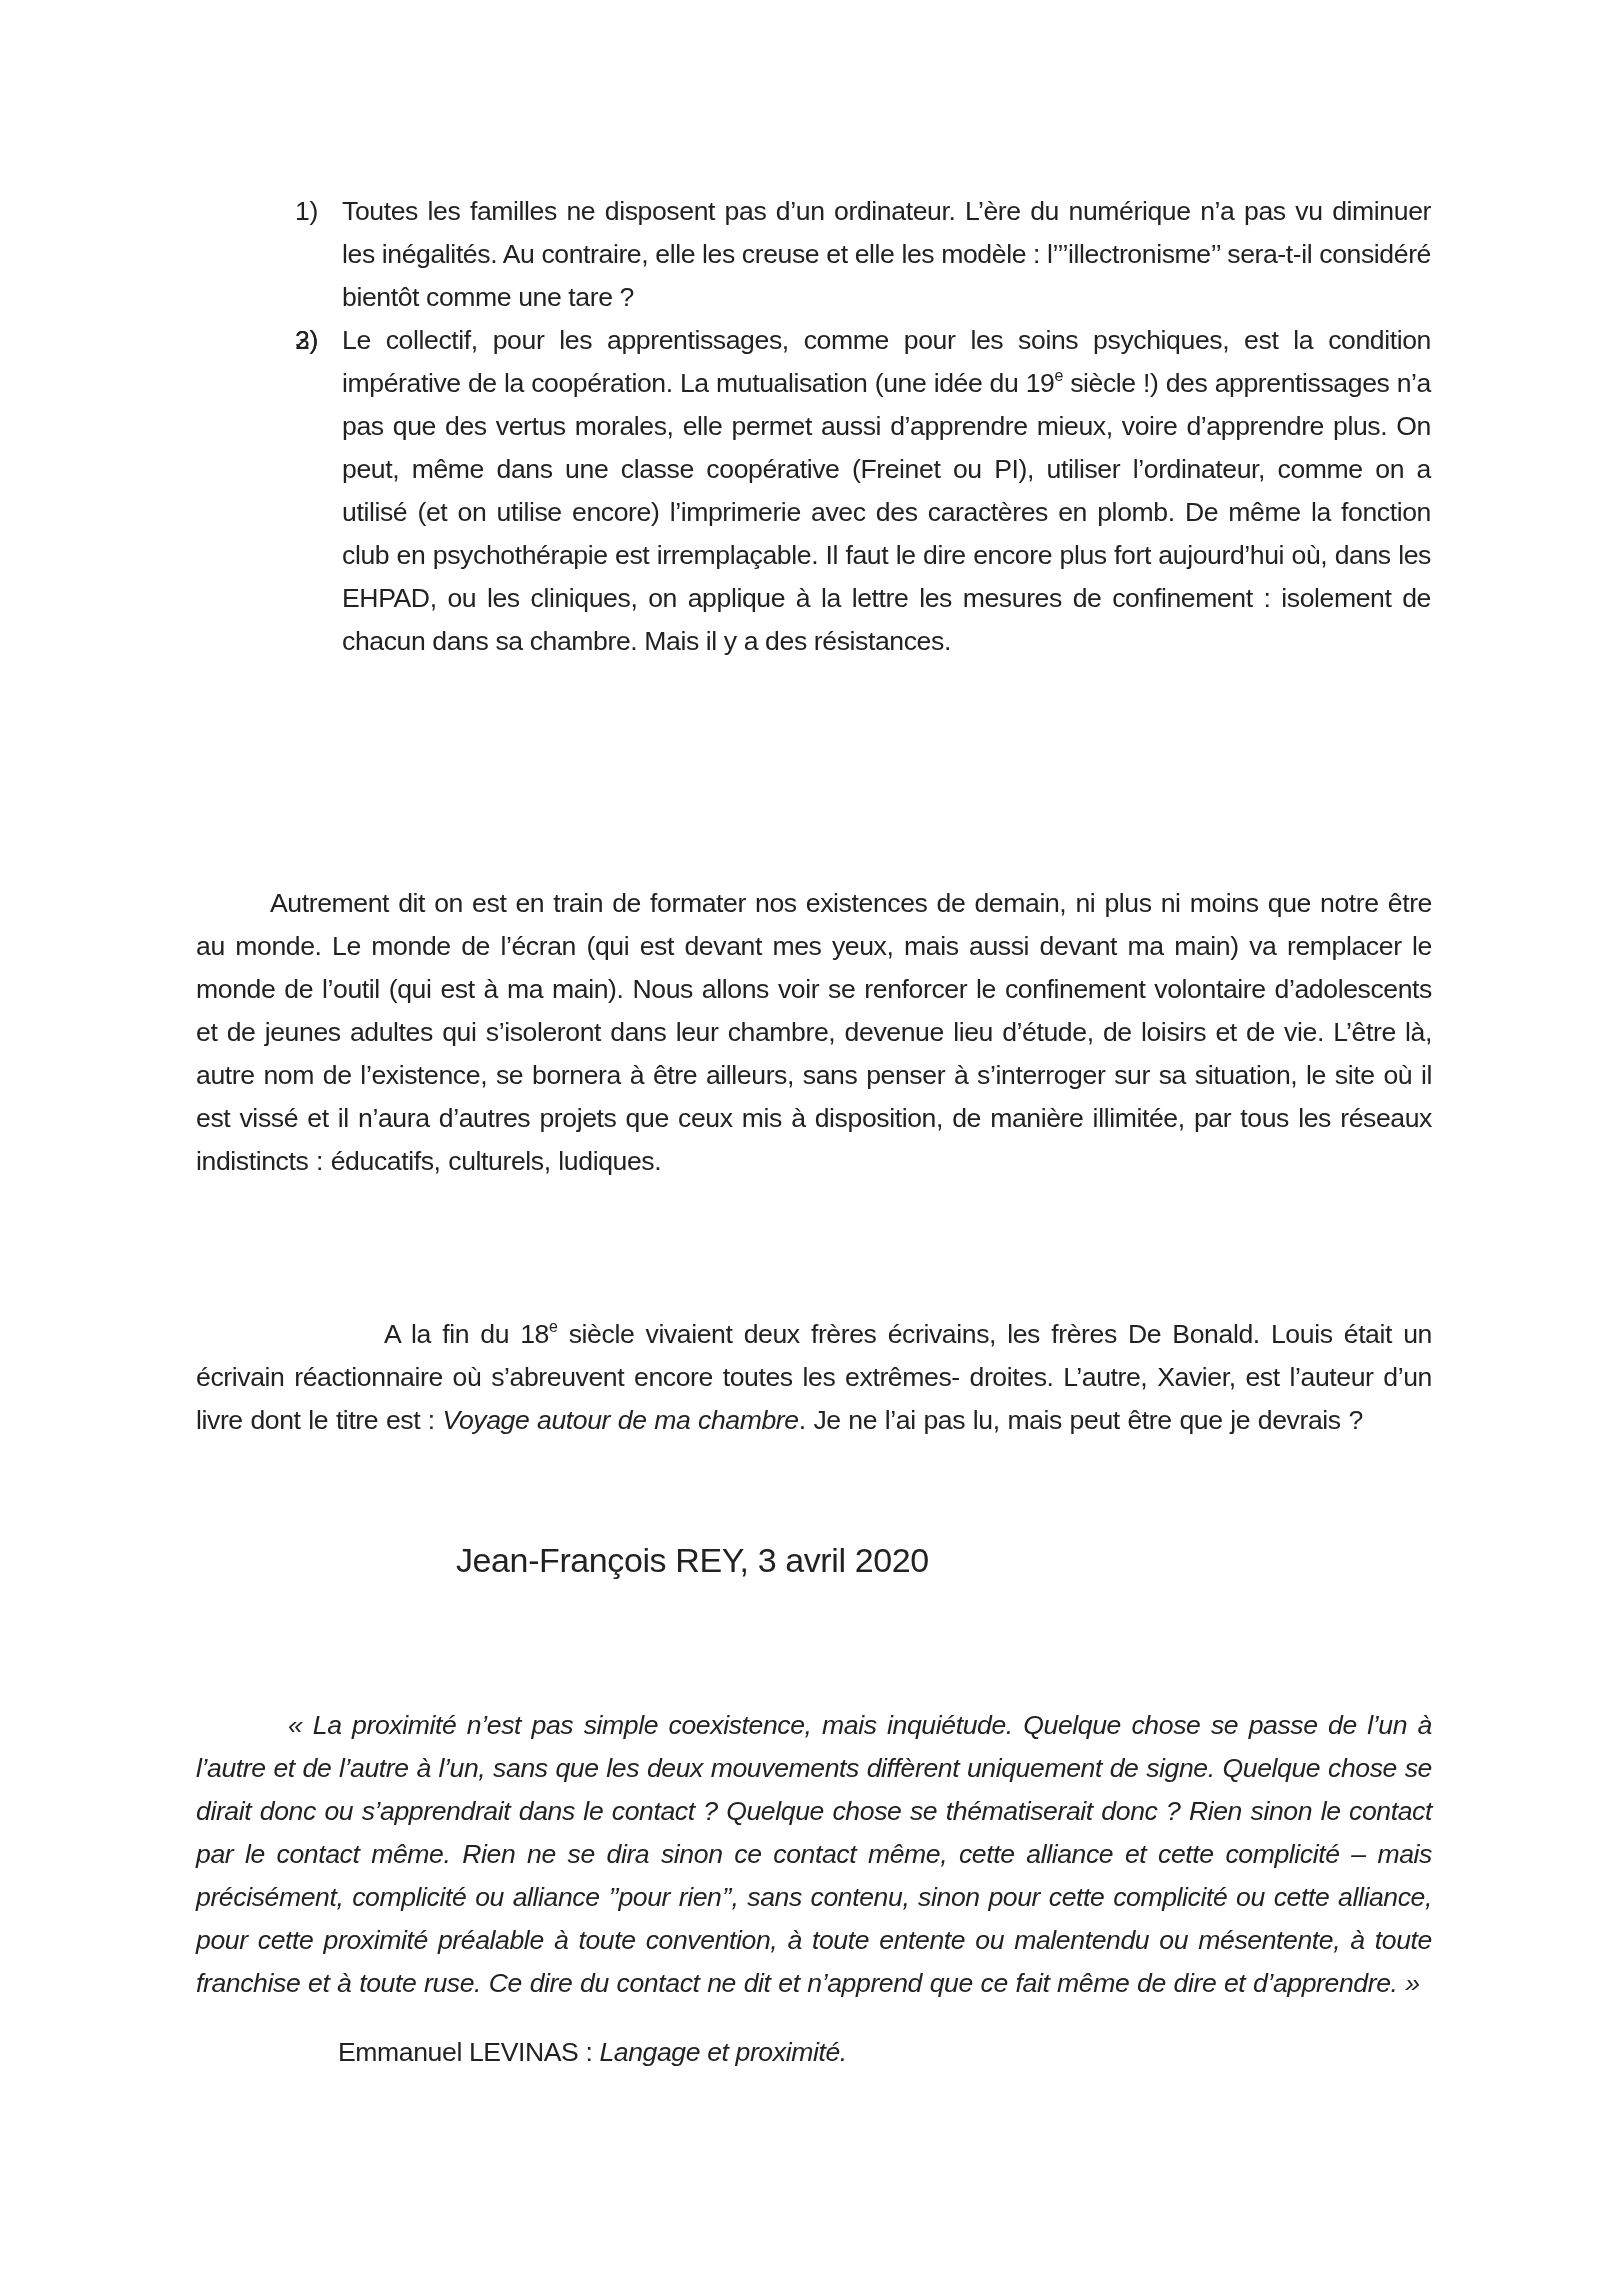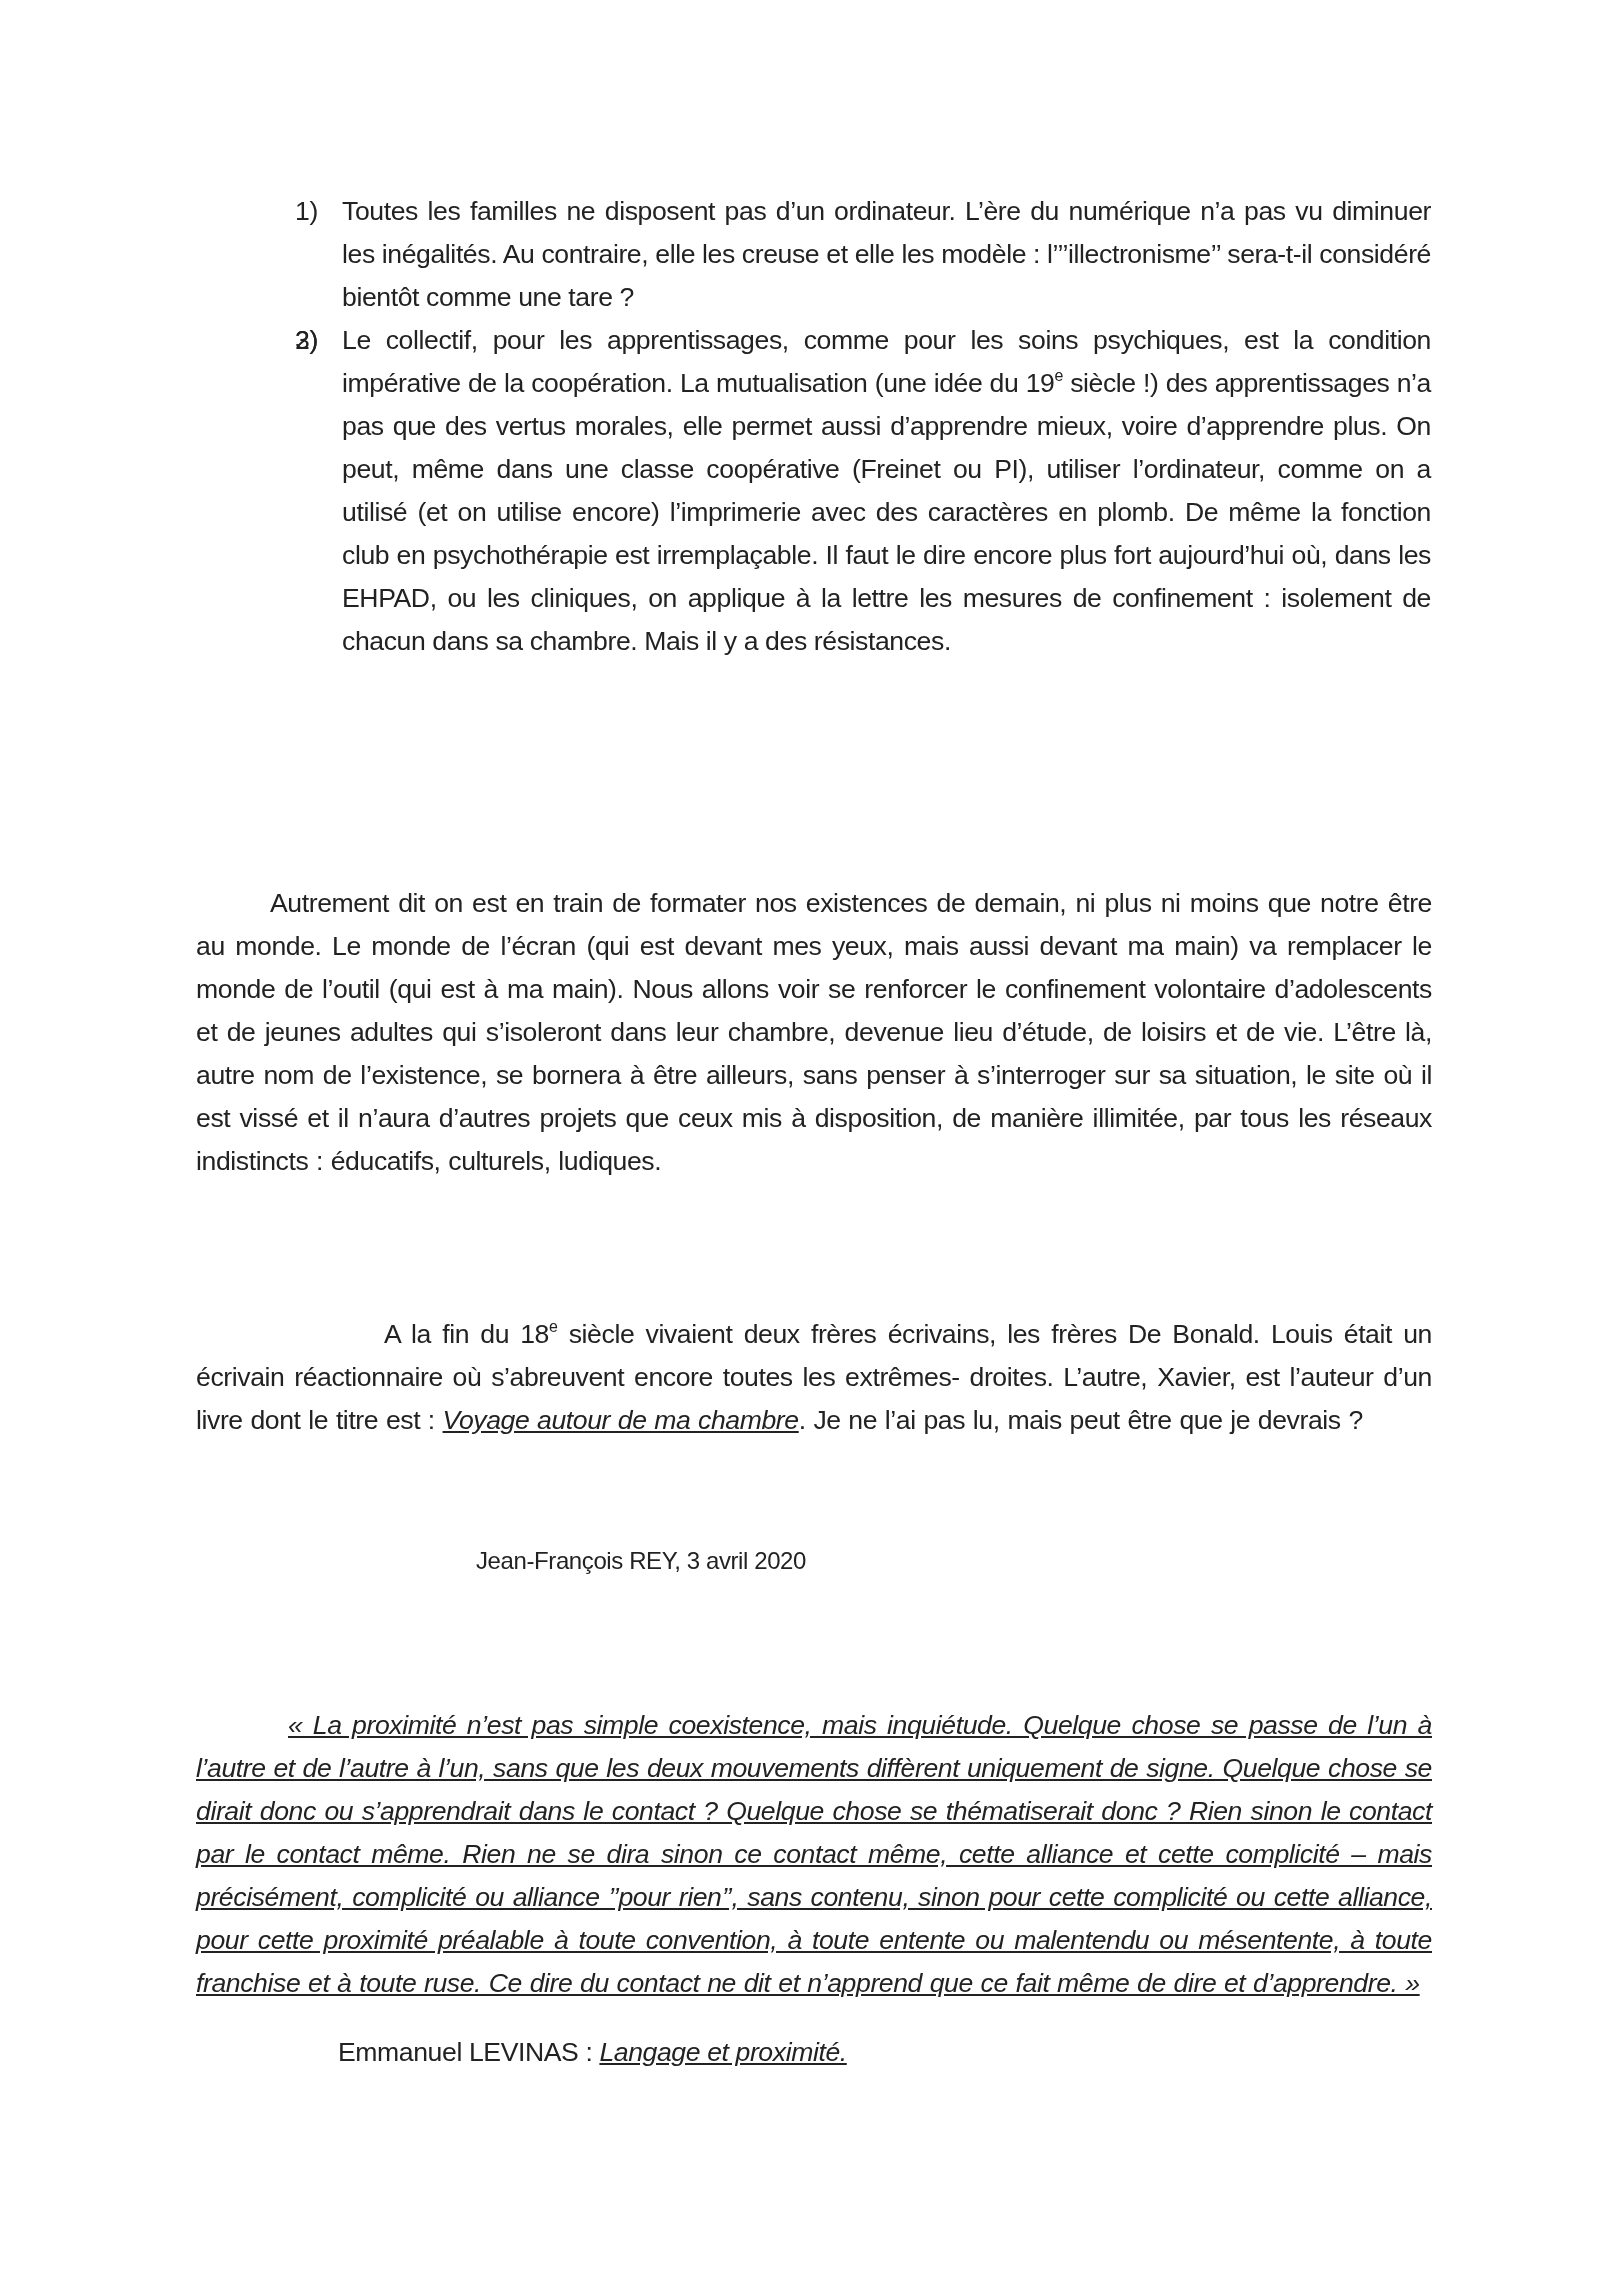--- a/index.html
+++ b/index.html
@@ -13,23 +13,23 @@
   .p {
     font-size: 26.6px; line-height: 43px; text-align: justify; margin: 0;
     letter-spacing: -0.4px; word-spacing: 0.7px;
   }
   .list { position: absolute; left: 295px; top: 190px; width: 1136px; margin: 0; padding: 0; list-style: none; }
   .list li { position: relative; padding-left: 47px; font-size: 26.6px; line-height: 43px; text-align: justify; letter-spacing: -0.4px; }
   .list li .num { position: absolute; left: 0; top: 0; }
   .p-indent1 { text-indent: 74px; }
   .p-indent2 { text-indent: 188px; }
   .p-indent3 { text-indent: 92px; }
-  .italic { font-style: italic; text-decoration: underline; }
+  .italic { font-style: italic; }
   sup { font-size: 0.6em; line-height: 0; vertical-align: 0.7em; }
-  .sig { position: absolute; left: 476px; top: 1539px; font-size: 24px; line-height: 43px; letter-spacing: -0.4px; }
+  .sig { position: absolute; left: 456px; top: 1539px; font-size: 34px; line-height: 43px; letter-spacing: -0.4px; }
   .attr { position: absolute; left: 338px; top: 2031px; font-size: 26.6px; line-height: 43px; letter-spacing: -0.4px; }
 </style>
 </head>
 <body>
 
 <div class="page">
 
   <ol class="list">
     <li>
       <span class="num">1)</span>

